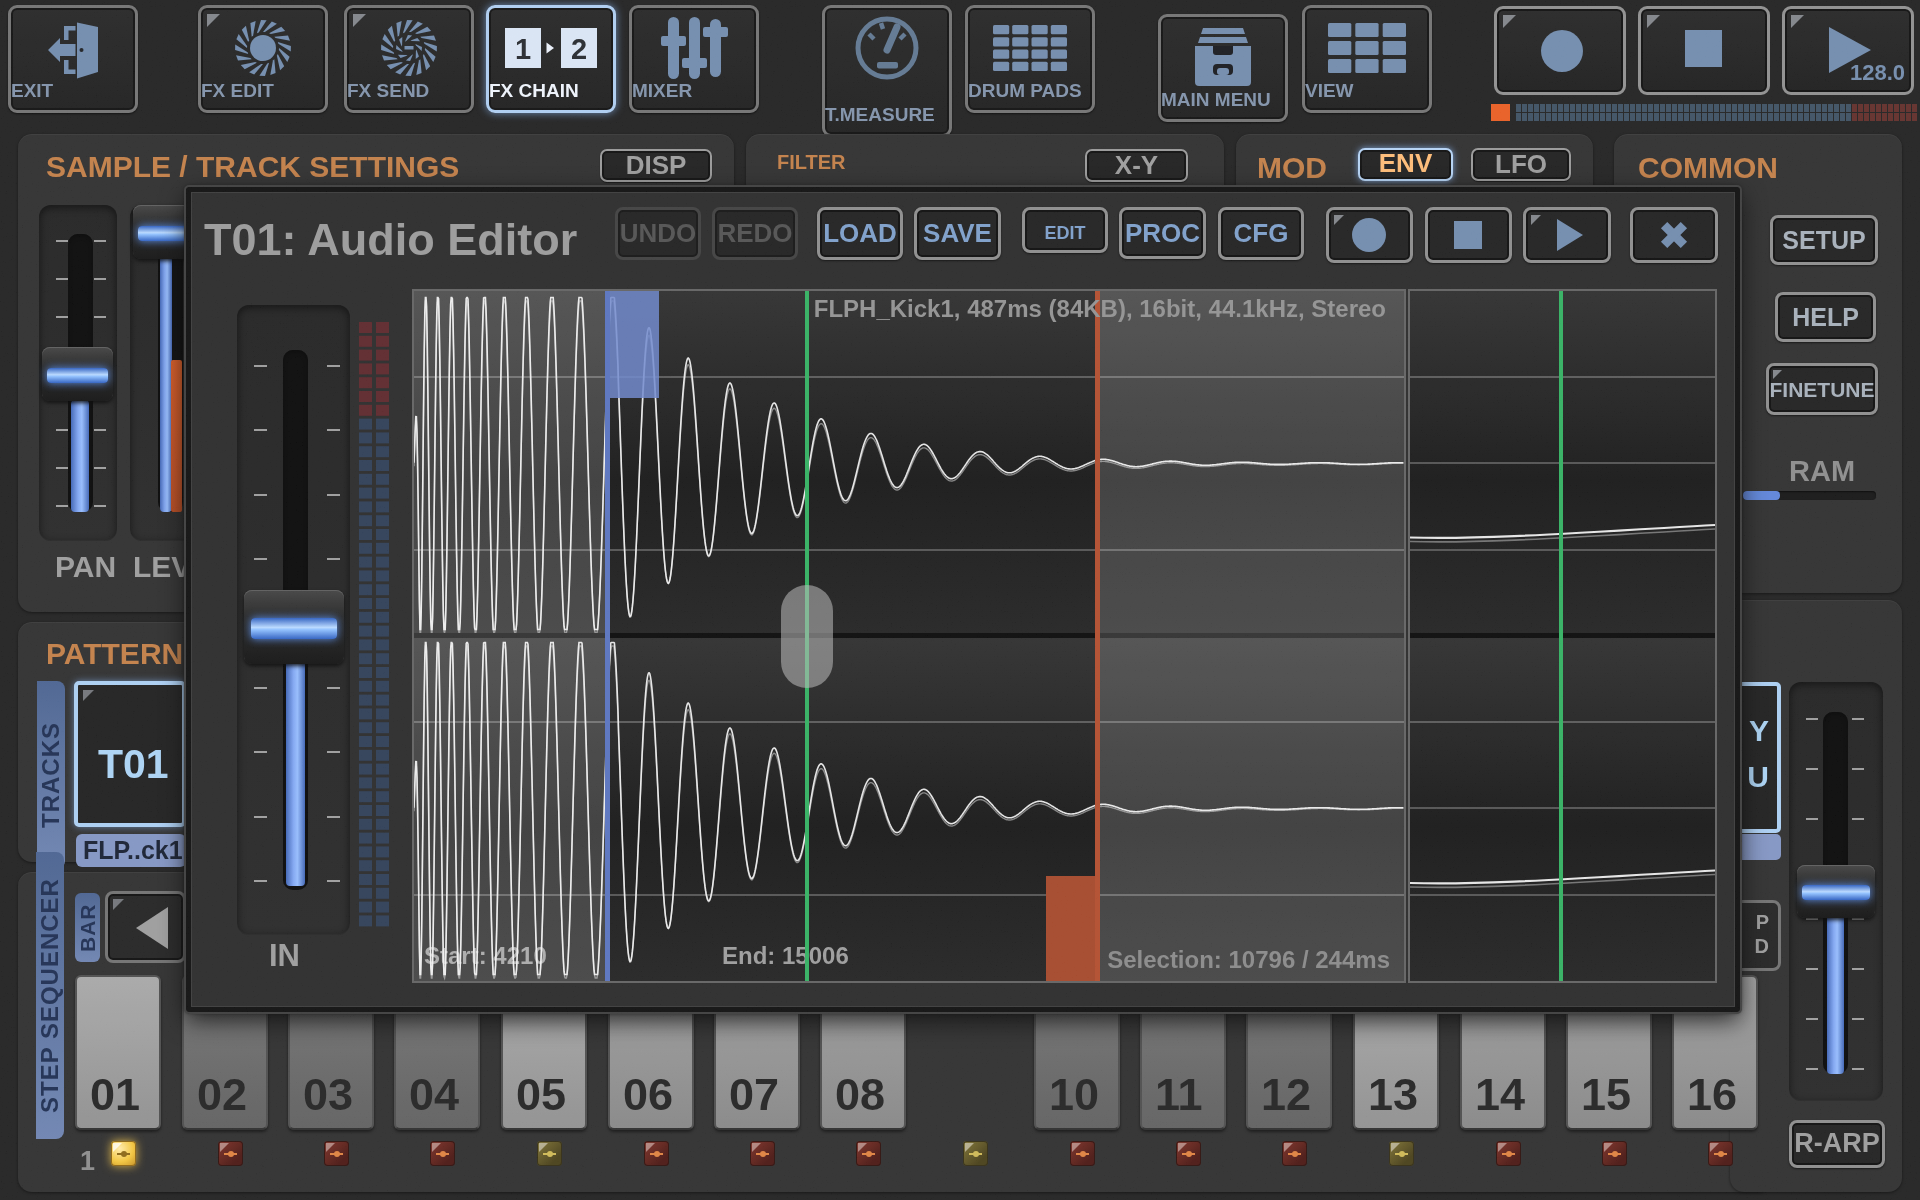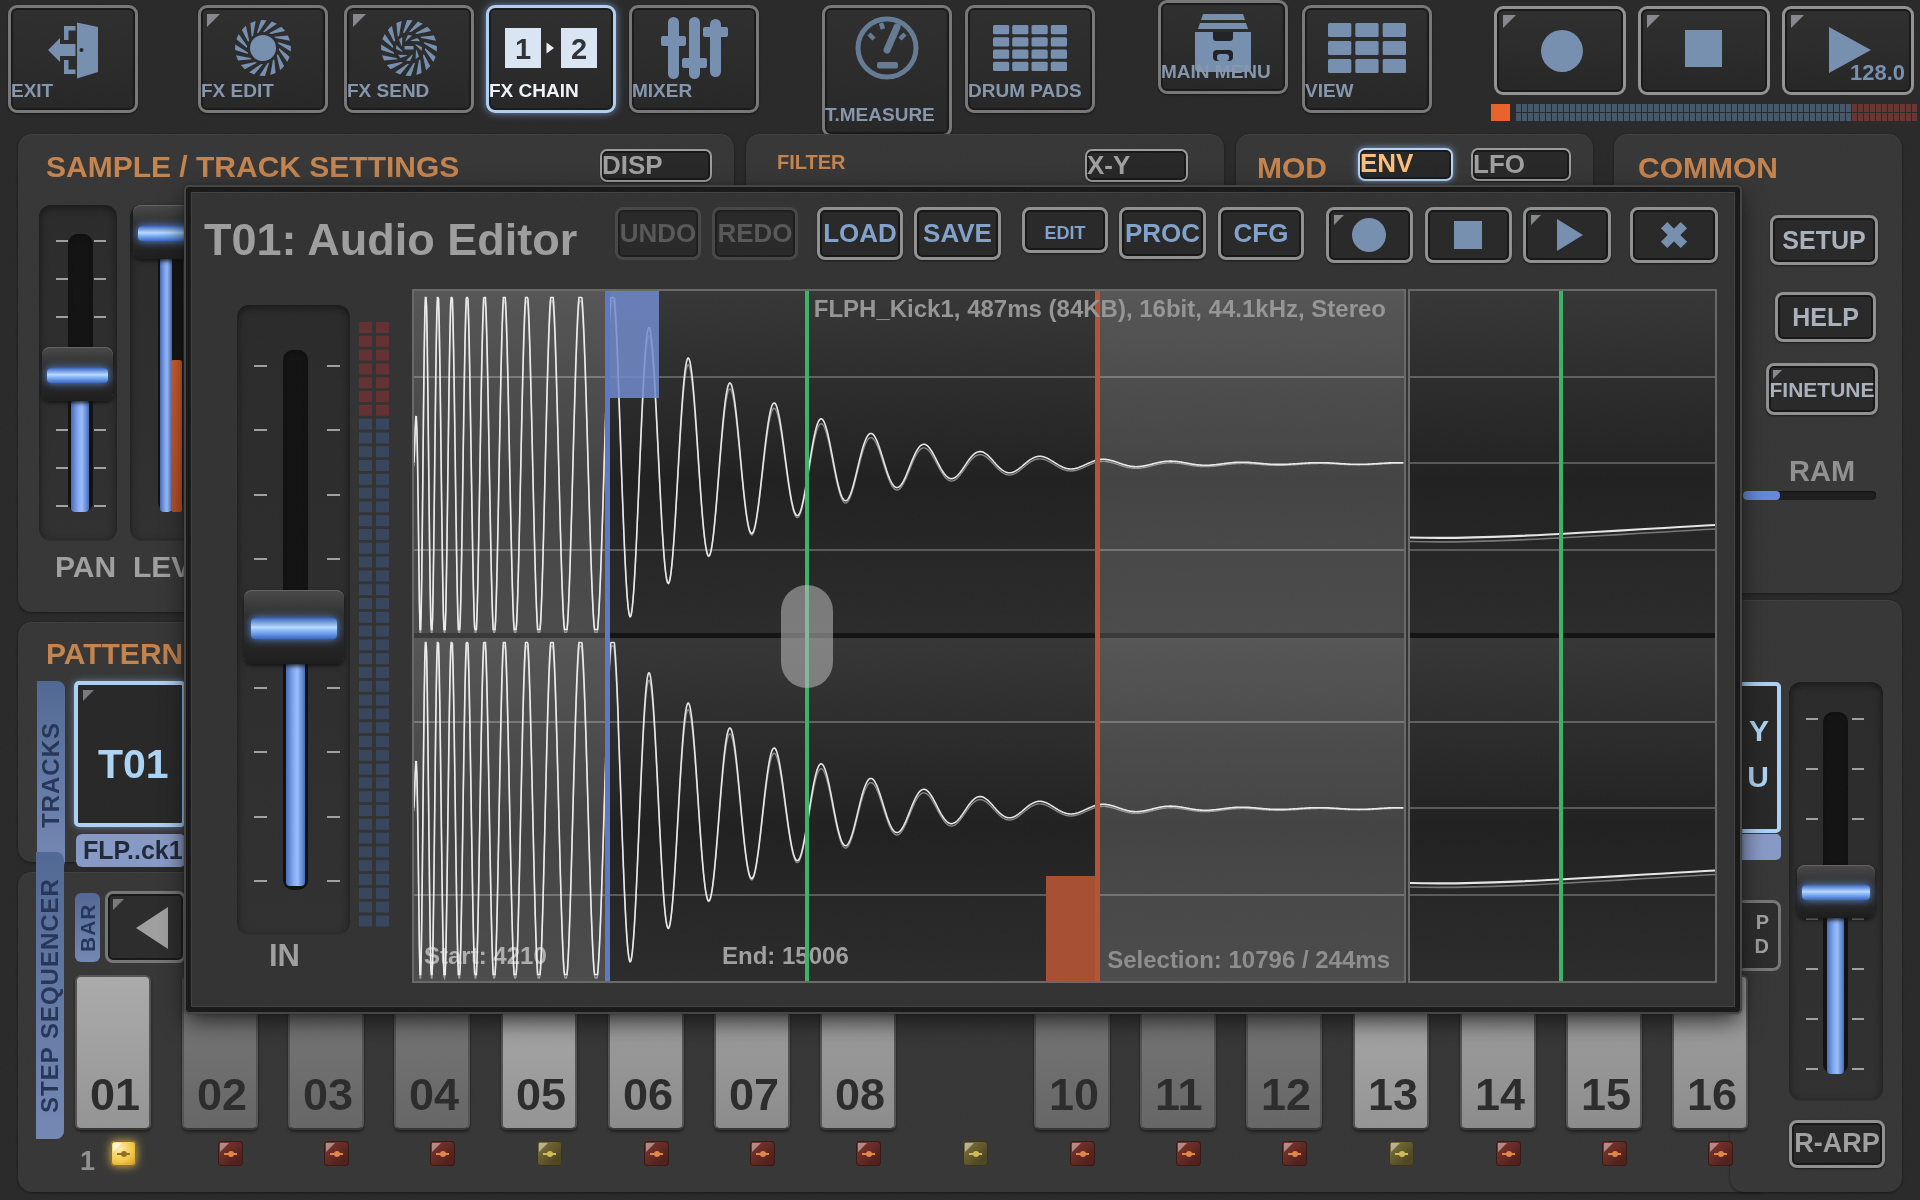--- a/index.html
+++ b/index.html
@@ -12,21 +12,21 @@
 .nb.sel { border-color:#abcbf0; box-shadow:0 0 8px rgba(130,175,240,.7), inset 0 0 0 2px #0c0c0c; }
 .nb .ni { position:absolute; left:50%; top:40px; transform:translate(-50%,-50%); }
 .nb .nl { position:absolute; left:0; right:0; bottom:8px; text-align:left;
   font-weight:bold; color:#7e90a8; white-space:nowrap; }
 .nb.sel .nl { color:#edf3fb; }
 .cm { position:absolute; left:6px; top:6px; width:0; height:0;
   border-left:13px solid #7e8287; border-bottom:13px solid transparent; }
 .tb { position:absolute; background:linear-gradient(180deg,#232323,#191919);
   border:3px solid #8c8c8c; border-radius:9px; box-shadow: inset 0 0 0 2px #0a0a0a; }
 .small-btn { position:absolute; background:#1b1b1b; border:2px solid #969696; border-radius:7px;
-  color:#9a9a9a; font-weight:bold; text-align:left;
+  color:#9a9a9a; font-weight:bold; text-align:center;
   box-shadow: inset 0 0 0 2px #0a0a0a, 0 1px 1px rgba(0,0,0,.7); }
 .hbtn { position:absolute; background:#1c1c1c; border:3px solid #8a8a8a; border-radius:8px;
   color:#7a9cc8; font-weight:bold; text-align:center;
   box-shadow: inset 0 0 0 2px #090909, 0 1px 2px rgba(0,0,0,.7); }
 .hbtn.dis { border-color:#3c3c3c; color:#4e4e4e; box-shadow:inset 0 0 0 2px #111; }
 .orange { position:absolute; color:#c17c44; font-weight:bold; }
 .graylab { position:absolute; color:#9a9a9a; font-weight:bold; }
 .vtab { position:absolute; background:linear-gradient(180deg,#6b81af,#47608e);
   border-radius:8px 0 0 8px; color:#1a2a4e; font-weight:bold;
   display:flex; align-items:center; justify-content:center;
@@ -35,21 +35,21 @@
   border-radius:12px; box-shadow: inset 0 2px 8px rgba(0,0,0,.8), inset 0 -1px 1px rgba(255,255,255,.05); }
 .fslot { position:absolute; background:#050505; border-radius:10px;
   box-shadow: inset 0 2px 4px #000; }
 .fhandle { position:absolute; background:linear-gradient(180deg,#3f3f3f,#232323 35%,#101010);
   border-radius:8px; box-shadow: 0 2px 4px rgba(0,0,0,.9), inset 0 1px 0 #5a5a5a; }
 .fstripe { position:absolute; left:7%; right:7%; top:38%; height:28%; border-radius:4px;
   background:linear-gradient(180deg,#2c5ec0,#b7d8ff 45%,#8fc0ff 55%,#2c5ec0);
   box-shadow:0 0 9px rgba(90,150,255,.9); }
 .fbar { position:absolute; border-radius:4px;
   background:linear-gradient(90deg,#3c62b4,#7fa5f2 40%,#93bafc 60%,#3c62b4); }
-.step { position:absolute; top:975px; width:76px; height:155px; border-radius:6px;
+.step { position:absolute; top:975px; width:86px; height:155px; border-radius:6px;
   border:2px solid #4a4a4a; border-bottom-color:#2a2a2a; box-shadow:0 2px 3px rgba(0,0,0,.6); }
 .step span { position:absolute; left:13px; bottom:7px; font-weight:bold; font-size:45px; color:#1f1f1f; }
 .led { position:absolute; top:1141px; width:25px; height:25px; border-radius:4px; }
 .led s { position:absolute; left:2px; top:2px; width:0; height:0; display:block;
   border-left:9px solid transparent; border-bottom:9px solid transparent; border-top:0; }
 .led i { position:absolute; left:6px; top:11.5px; width:13px; height:2.5px; display:block; }
 .led u { position:absolute; left:9.5px; top:9.5px; width:6px; height:6px; border-radius:50%; display:block; }
 .wavetext { position:absolute; font-weight:bold; color:#878787; }
 </style></head>
 <body>
@@ -165,21 +165,21 @@
         <rect x="19.2" y="24.5" width="16.2" height="9.2" rx="1.5" fill="#7089aa"></rect>
         <rect x="38.5" y="24.5" width="16.2" height="9.2" rx="1.5" fill="#7089aa"></rect>
         <rect x="57.8" y="24.5" width="16.2" height="9.2" rx="1.5" fill="#7089aa"></rect>
         <rect x="0.0" y="36.8" width="16.2" height="9.2" rx="1.5" fill="#7089aa"></rect>
         <rect x="19.2" y="36.8" width="16.2" height="9.2" rx="1.5" fill="#7089aa"></rect>
         <rect x="38.5" y="36.8" width="16.2" height="9.2" rx="1.5" fill="#7089aa"></rect>
         <rect x="57.8" y="36.8" width="16.2" height="9.2" rx="1.5" fill="#7089aa"></rect>
       </svg>
       <div class="nl" style="font-size:19px">DRUM PADS</div>
     </div>
-<div class="nb" style="left:1158px;top:0;width:130px;height:94px">
+<div class="nb" style="left:1158px;top:14px;width:130px;height:108px">
       <svg class="ni" width="72" height="62" viewBox="0 0 72 62">
         <path d="M16 2 H56 L58 8 H14 Z" fill="#7089aa"></path>
         <path d="M13 11 H59 L61 17 H11 Z" fill="#7089aa"></path>
         <path d="M8 20 H64 V56 a4 4 0 0 1 -4 4 H12 a4 4 0 0 1 -4 -4 Z" fill="#7089aa"></path>
         <path d="M26 20 H46 V26 a3 3 0 0 1 -3 3 H29 a3 3 0 0 1 -3 -3 Z" fill="#15161a"></path>
         <rect x="26" y="38" width="20" height="11" rx="4" fill="#15161a"></rect>
         <rect x="30" y="42" width="12" height="7" rx="3" fill="#7089aa"></rect>
       </svg>
       <div class="nl" style="font-size:19px">MAIN MENU</div>
     </div>

